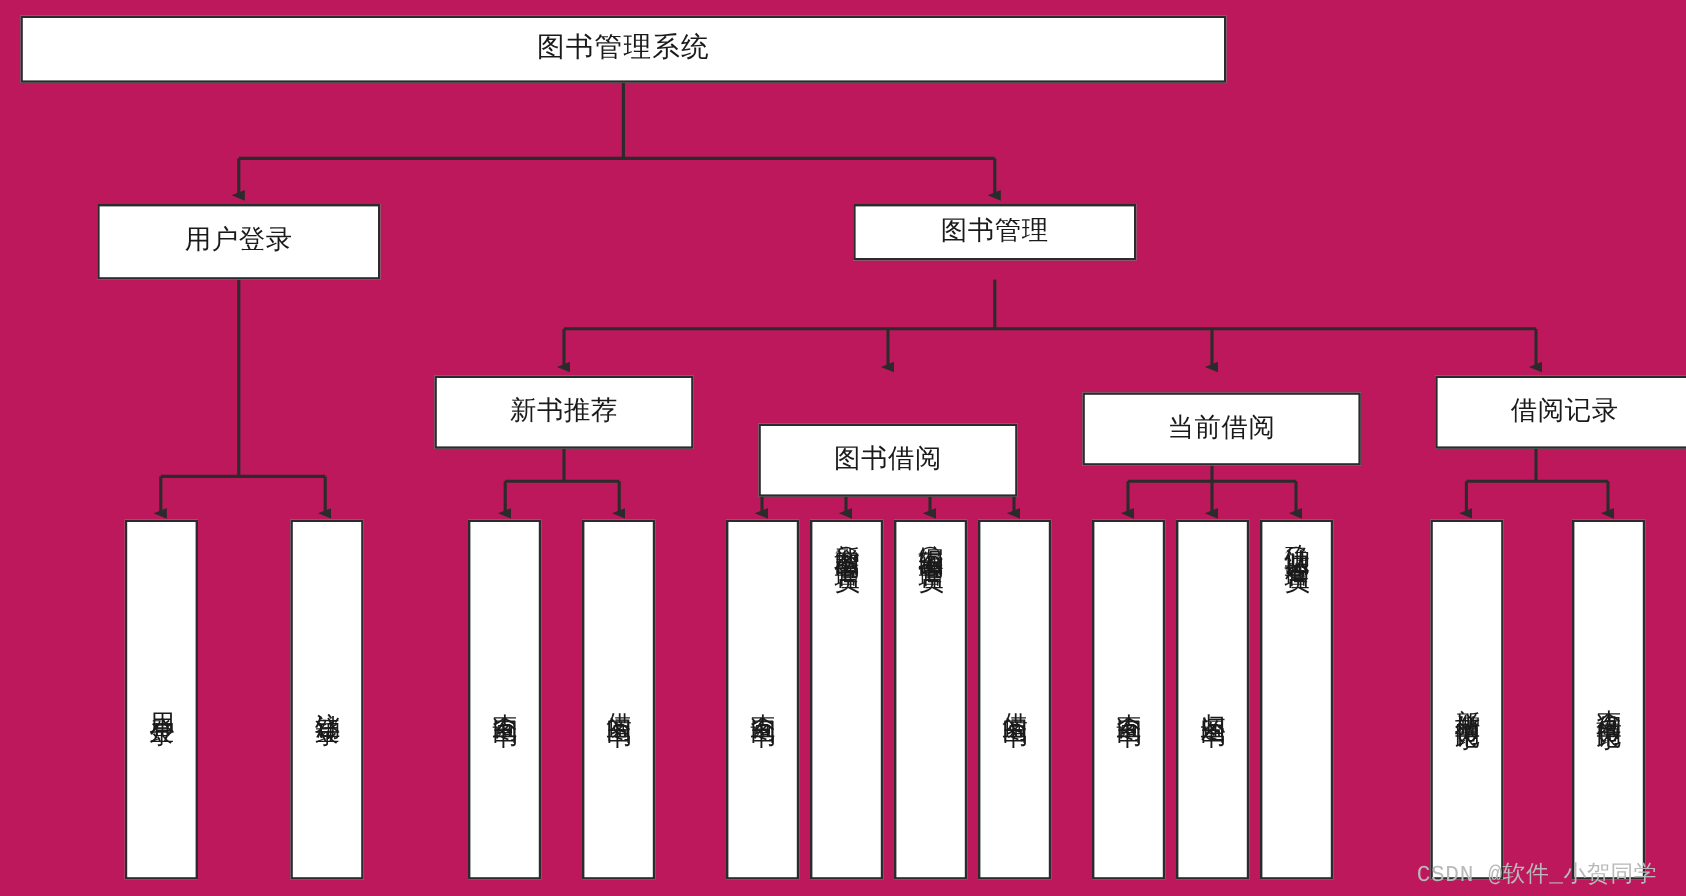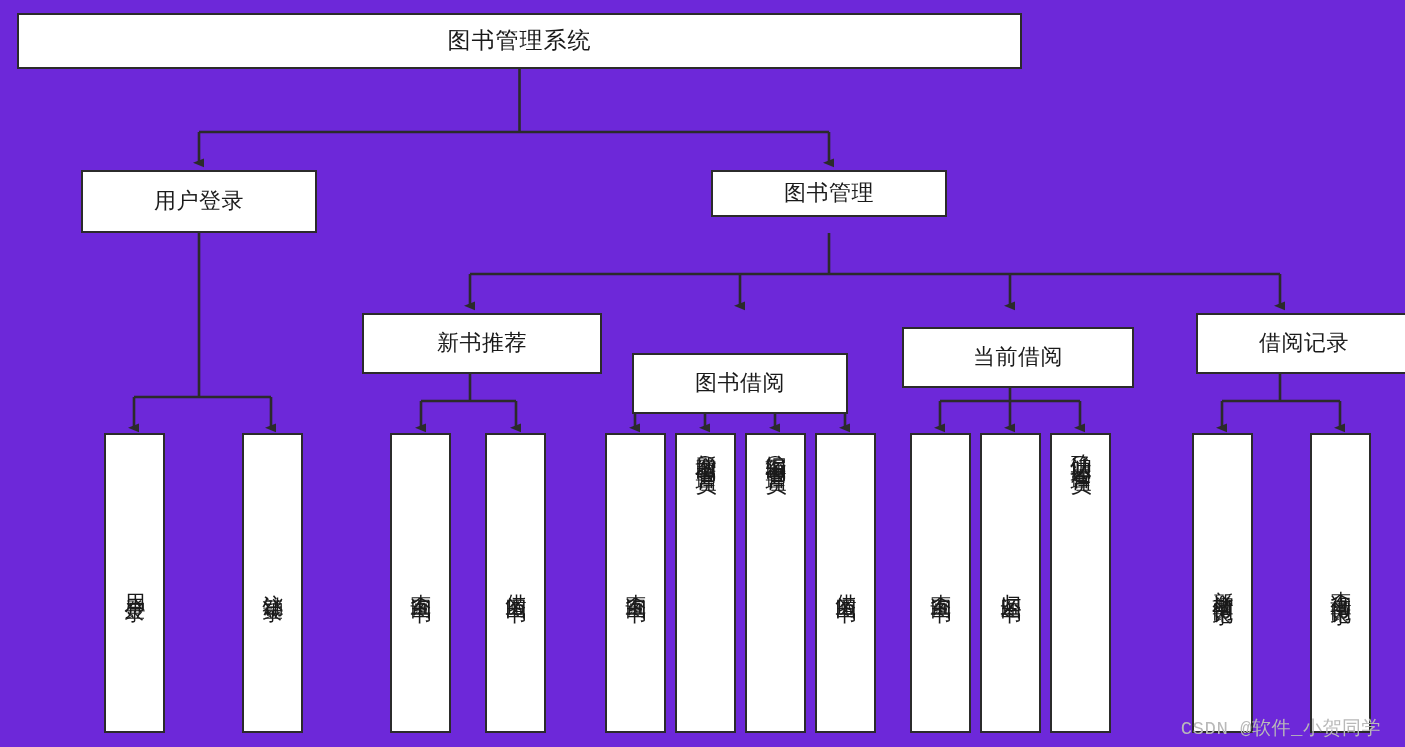--- a/index.html
+++ b/index.html
@@ -11,21 +11,21 @@
   body {
     font-family: "DejaVu Sans", "Liberation Sans", sans-serif;
     width: 1405px;
     height: 747px;
     overflow: hidden;
   }
   #canvas {
     position: relative;
     width: 1405px;
     height: 747px;
-    background: #6d28d9;
+    background: #be185d;
   }
   
   #connectors {
     position: absolute;
     left: 0; top: 0;
     width: 1405px;
     height: 747px;
     pointer-events: none;
   }
   
@@ -149,21 +149,21 @@
   </div>
 
   <div class="node level-2" style="left:81px; top:170px; width:236px; height:63px;">
     <span class="node-label">用户登录</span>
   </div>
 
   <div class="node level-2" style="left:711px; top:170px; width:236px; height:47px;">
     <span class="node-label">图书管理</span>
   </div>
 
-  <div class="node level-3" style="left:362px; top:313px; width:240px; height:61px;">
+  <div class="node level-3" style="left:362px; top:313px; width:216px; height:61px;">
     <span class="node-label">新书推荐</span>
   </div>
 
   <div class="node level-3" style="left:632px; top:313px; width:216px; height:61px;margin-top:40px;">
     <span class="node-label">图书借阅</span>
   </div>
 
   <div class="node level-3" style="left:902px; top:327px; width:232px; height:61px;">
     <span class="node-label">当前借阅</span>
   </div>

